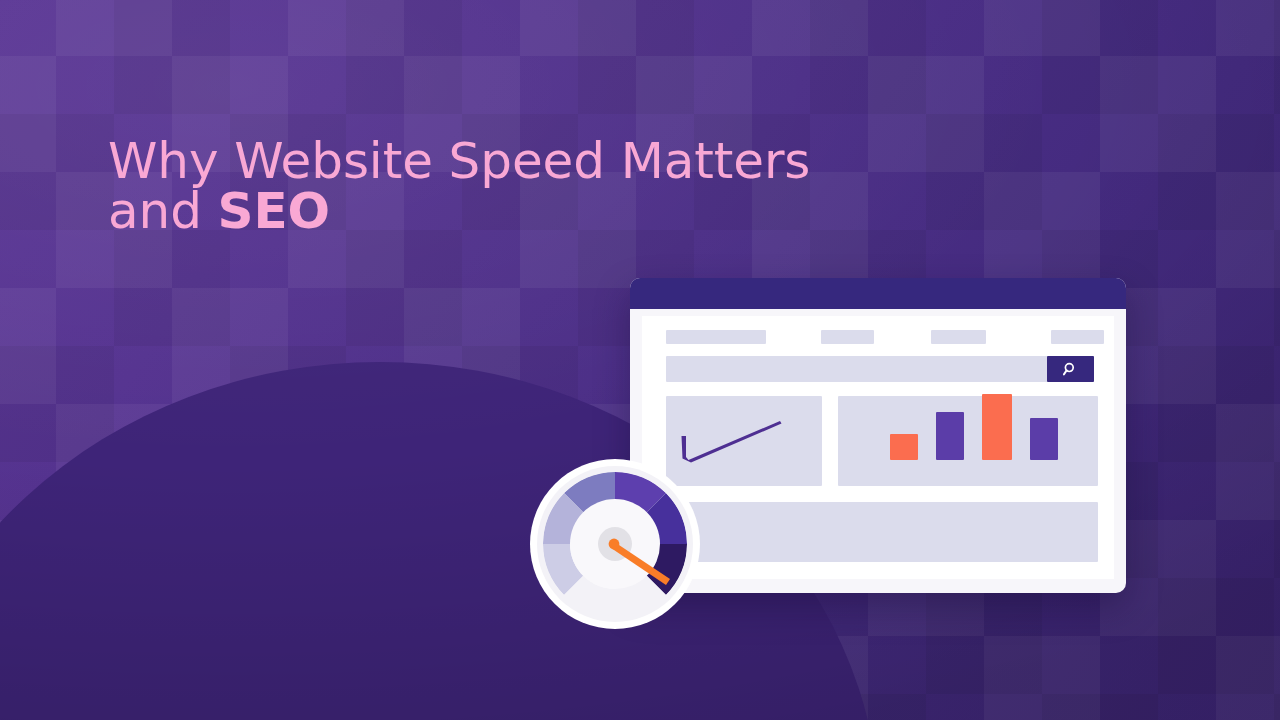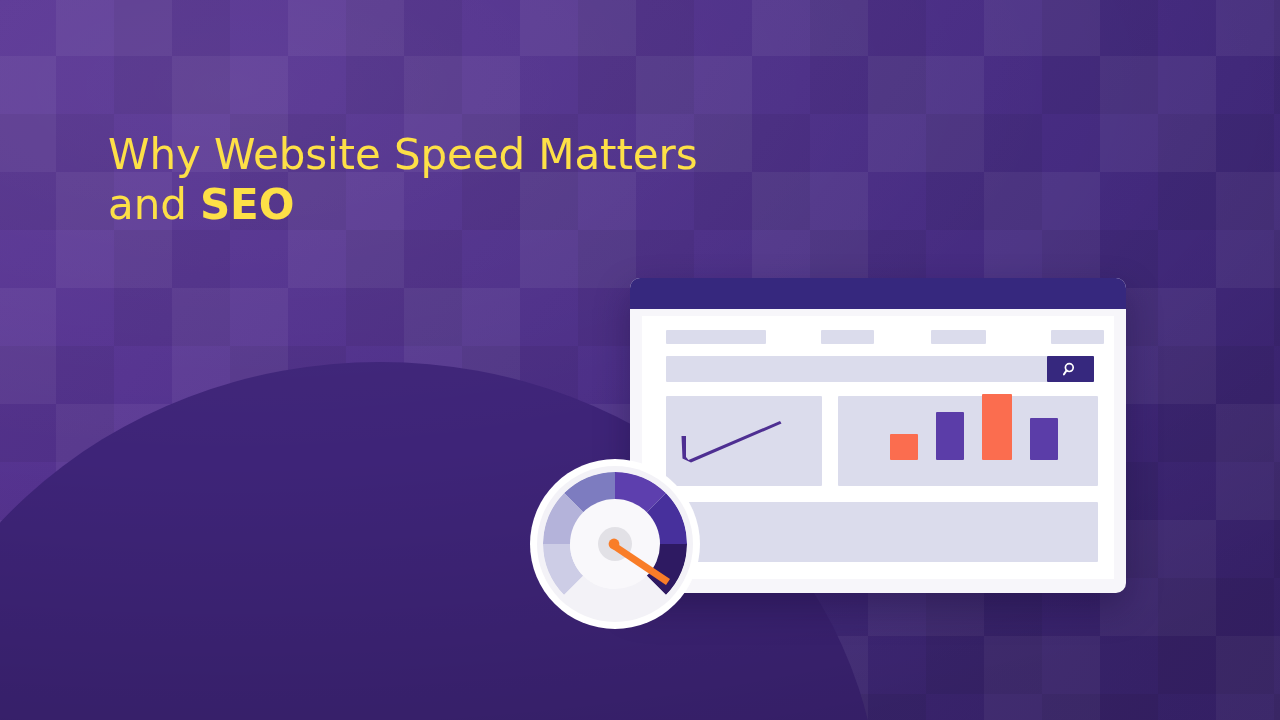--- a/index.html
+++ b/index.html
@@ -37,22 +37,22 @@
     background:#3e2478;
   }
   .bg-vignette{
     position:absolute;inset:0;
     background:radial-gradient(120% 95% at 18% 12%,rgba(255,255,255,.05) 0%,rgba(0,0,0,0) 55%,rgba(0,0,0,.14) 100%);
   }
 
   
   .headline{
     position:absolute;left:108px;top:102px;width:760px;
-    color:#fde047;
-    font-size:42px;line-height:50px;
+    color:#f9a8d4;
+    font-size:50px;line-height:50px;
     letter-spacing:-0.1px;
     font-weight:400;
   }
   .headline .ln{display:block;white-space:pre;}
   .headline b{font-weight:700;}
 
   
   .browser{
     position:absolute;left:630px;top:278px;width:496px;height:315px;
     border-radius:10px;

